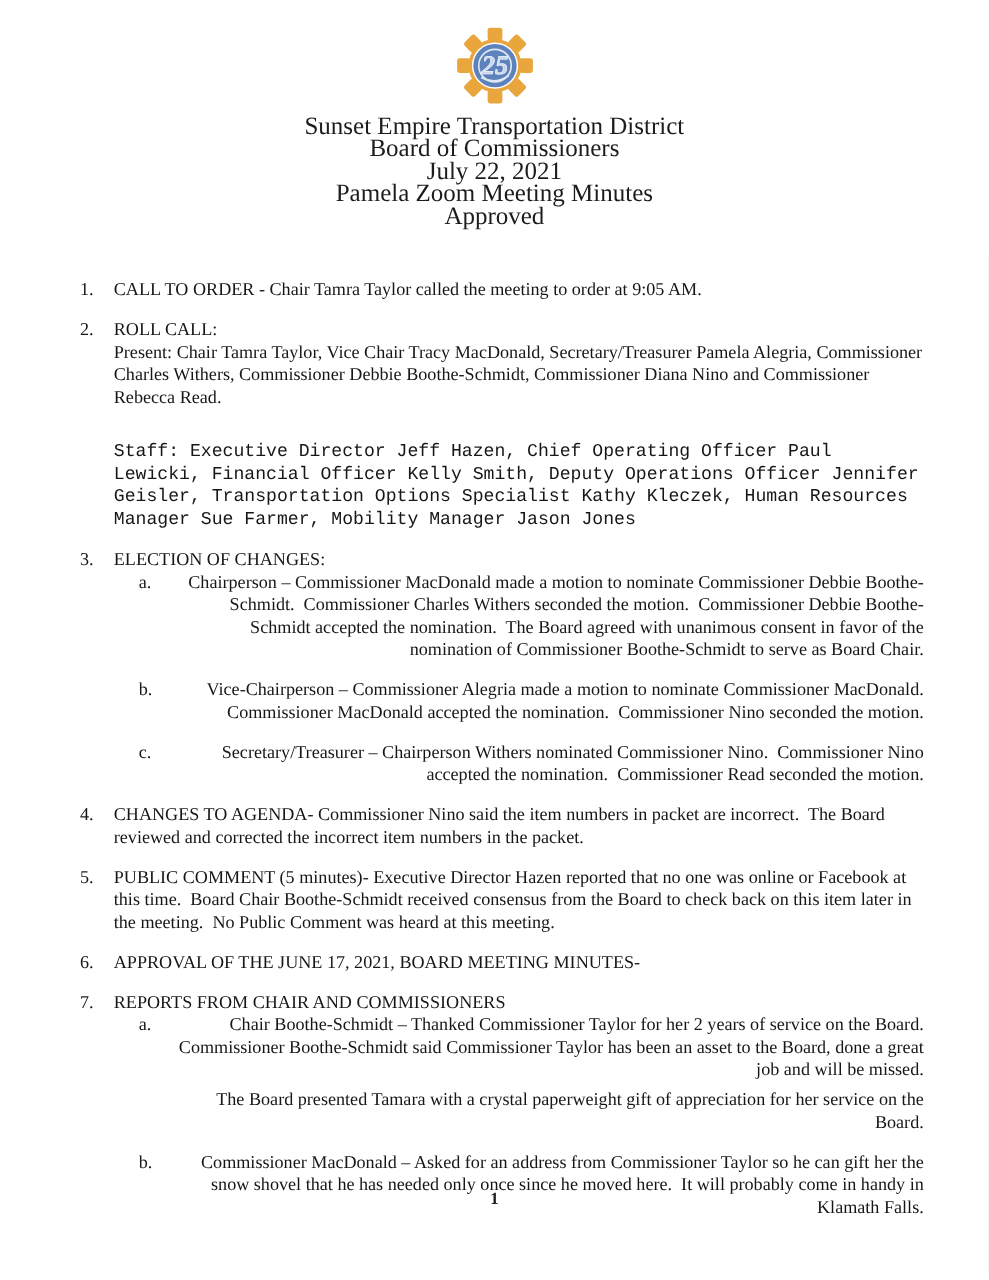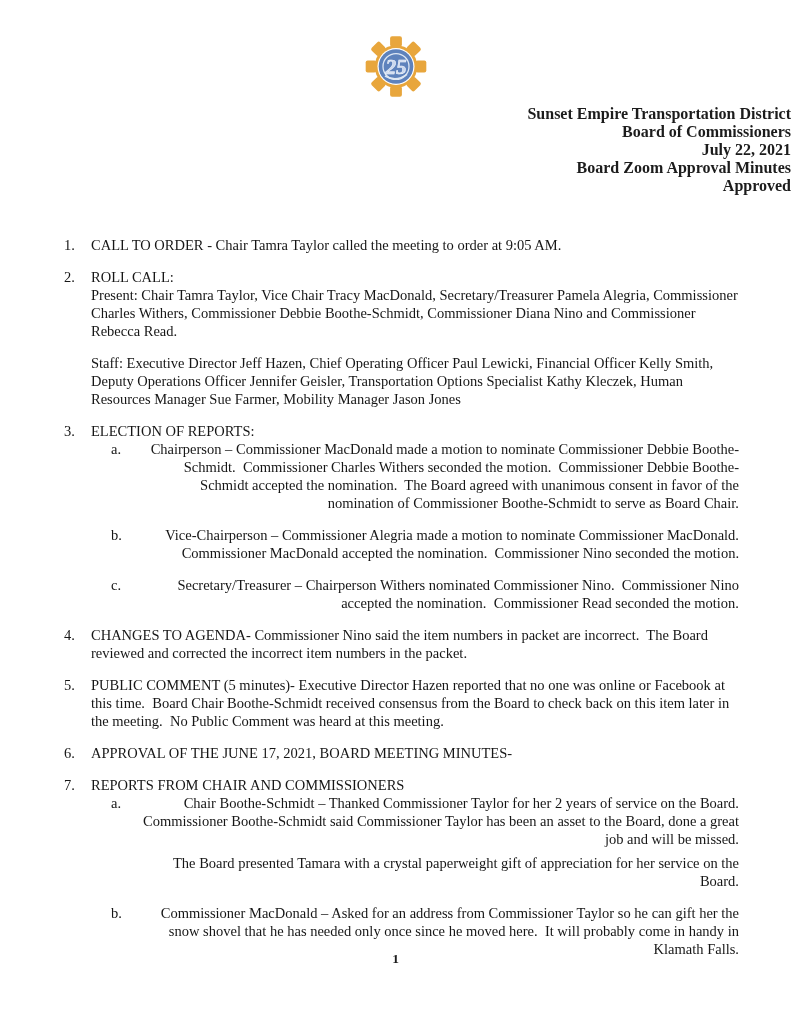--- a/index.html
+++ b/index.html
@@ -7,34 +7,34 @@
     position: relative;
     width: 791px;
     height: 1024px;
     margin: 0 auto;
     background: #ffffff;
     font-family: "Liberation Serif", serif;
     color: #161616;
     overflow: hidden;
   }
   
-  .doc-header { text-align: center; padding-top: 35px; }
+  .doc-header { text-align: center; padding-top: 21px; }
   .logo { display: inline-block; line-height: 0; }
   .logo svg { width: 68px; height: 63px; }
-  .title-block { margin-top: 3px; font-weight: bold; font-size: 16px; line-height: 18px; color: #1c1c1c; text-align: right; }
+  .title-block { margin-top: 3px; font-weight: normal; font-size: 20px; line-height: 18px; color: #1c1c1c; }
   .title-line { white-space: nowrap; }
   
   .doc-body { padding: 41px 52px 0 64px; font-size: 14.5px; line-height: 18px; }
   .item { display: flex; margin-top: 14px; }
   .item:first-child { margin-top: 0; }
   .num { flex: none; width: 27px; }
   .body { flex: 1; min-width: 0; }
   .heading { white-space: pre-wrap; }
   p.para { margin: 0; white-space: pre-wrap; }
-  .body > p.para + p.para { margin-top: 14px; }
+  .body > p.para + p.para { margin-top: 26px; font-family: Liberation Mono, monospace; }
   .subitem { display: flex; margin-left: 20px; }
   .subitem + .subitem { margin-top: 14px; }
   .letter { flex: none; width: 25px; }
   .subbody { flex: 1; min-width: 0; text-align: right; }
   .subbody p.para + p.para { margin-top: 6px; }
   
   .doc-footer {
     position: absolute; left: 0; right: 0; bottom: 57px;
     text-align: center; font-size: 13.5px; font-weight: bold; color: #1c1c1c;
   }
@@ -62,21 +62,21 @@
         <circle cx="40" cy="40" r="22" fill="#5E82BC"></circle>
         <circle cx="40" cy="40" r="16.5" fill="none" stroke-width="1.6" stroke="#DFE8F4"></circle>
         <path d="M26 52 Q 40 60 54 50" fill="none" stroke-width="2" stroke="#DFE8F4"></path>
         <text x="40" y="49" text-anchor="middle" font-family="Liberation Serif, serif" font-size="27" font-style="italic" font-weight="bold" stroke="#f4f7fc" stroke-width="0.7" fill="#C9D7EE">25</text>
       </svg>
     </div>
     <div class="title-block" id="title-block">
         <div class="title-line">Sunset Empire Transportation District</div>
         <div class="title-line">Board of Commissioners</div>
         <div class="title-line">July 22, 2021</div>
-        <div class="title-line">Board Zoom Approval Minutes</div>
+        <div class="title-line">Pamela Zoom Meeting Minutes</div>
         <div class="title-line">Approved</div>
       </div>
   </header>
 
   <main class="doc-body" id="items">
       <div class="item">
         <span class="num">1.</span>
         <div class="body">
           <div class="heading">CALL TO ORDER - Chair Tamra Taylor called the meeting to order at 9:05 AM.</div>
         </div>
@@ -85,21 +85,21 @@
         <span class="num">2.</span>
         <div class="body">
           <div class="heading">ROLL CALL:</div>
           <p class="para">Present: Chair Tamra Taylor, Vice Chair Tracy MacDonald, Secretary/Treasurer Pamela Alegria, Commissioner Charles Withers, Commissioner Debbie Boothe-Schmidt, Commissioner Diana Nino and Commissioner Rebecca Read.</p>
           <p class="para">Staff: Executive Director Jeff Hazen, Chief Operating Officer Paul Lewicki, Financial Officer Kelly Smith, Deputy Operations Officer Jennifer Geisler, Transportation Options Specialist Kathy Kleczek, Human Resources Manager Sue Farmer, Mobility Manager Jason Jones</p>
         </div>
       </div>
       <div class="item">
         <span class="num">3.</span>
         <div class="body">
-          <div class="heading">ELECTION OF REPORTS:</div>
+          <div class="heading">ELECTION OF CHANGES:</div>
           <div class="subitem">
             <span class="letter">a.</span>
             <div class="subbody">
               <p class="para">Chairperson – Commissioner MacDonald made a motion to nominate Commissioner Debbie Boothe-Schmidt.  Commissioner Charles Withers seconded the motion.  Commissioner Debbie Boothe-Schmidt accepted the nomination.  The Board agreed with unanimous consent in favor of the nomination of Commissioner Boothe-Schmidt to serve as Board Chair.</p>
             </div>
           </div>
           <div class="subitem">
             <span class="letter">b.</span>
             <div class="subbody">
               <p class="para">Vice-Chairperson – Commissioner Alegria made a motion to nominate Commissioner MacDonald.  Commissioner MacDonald accepted the nomination.  Commissioner Nino seconded the motion.</p>

